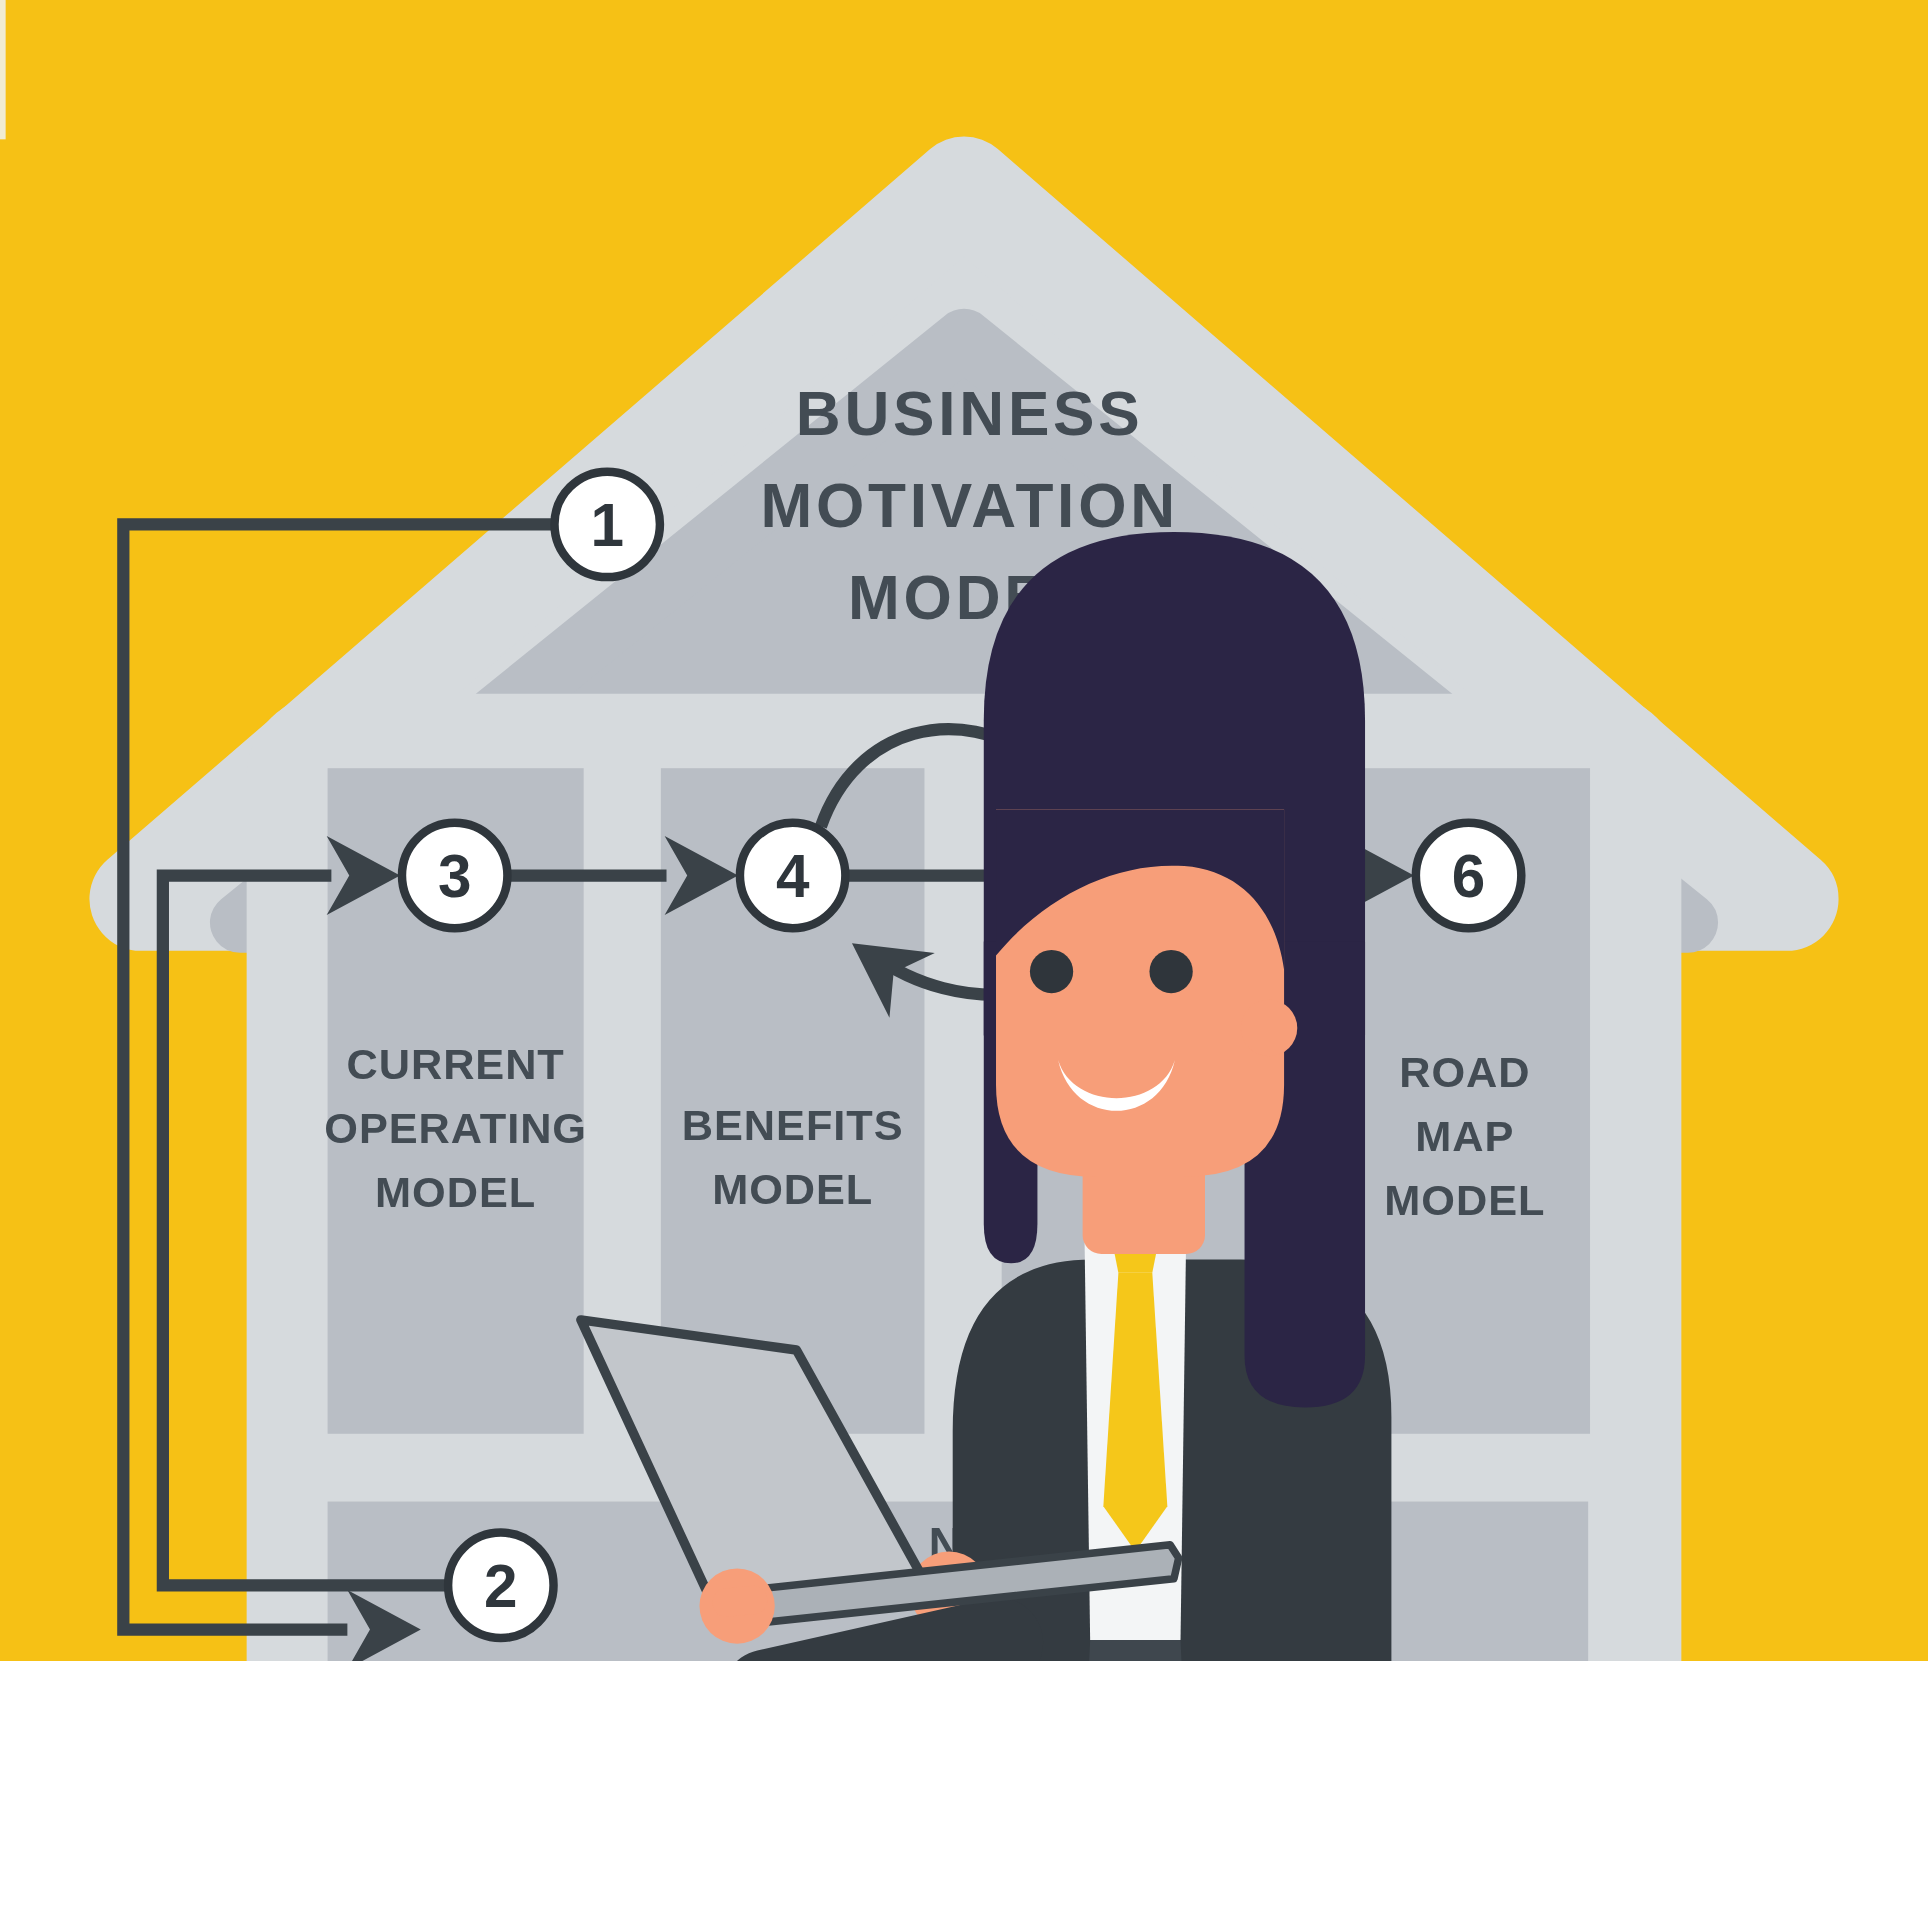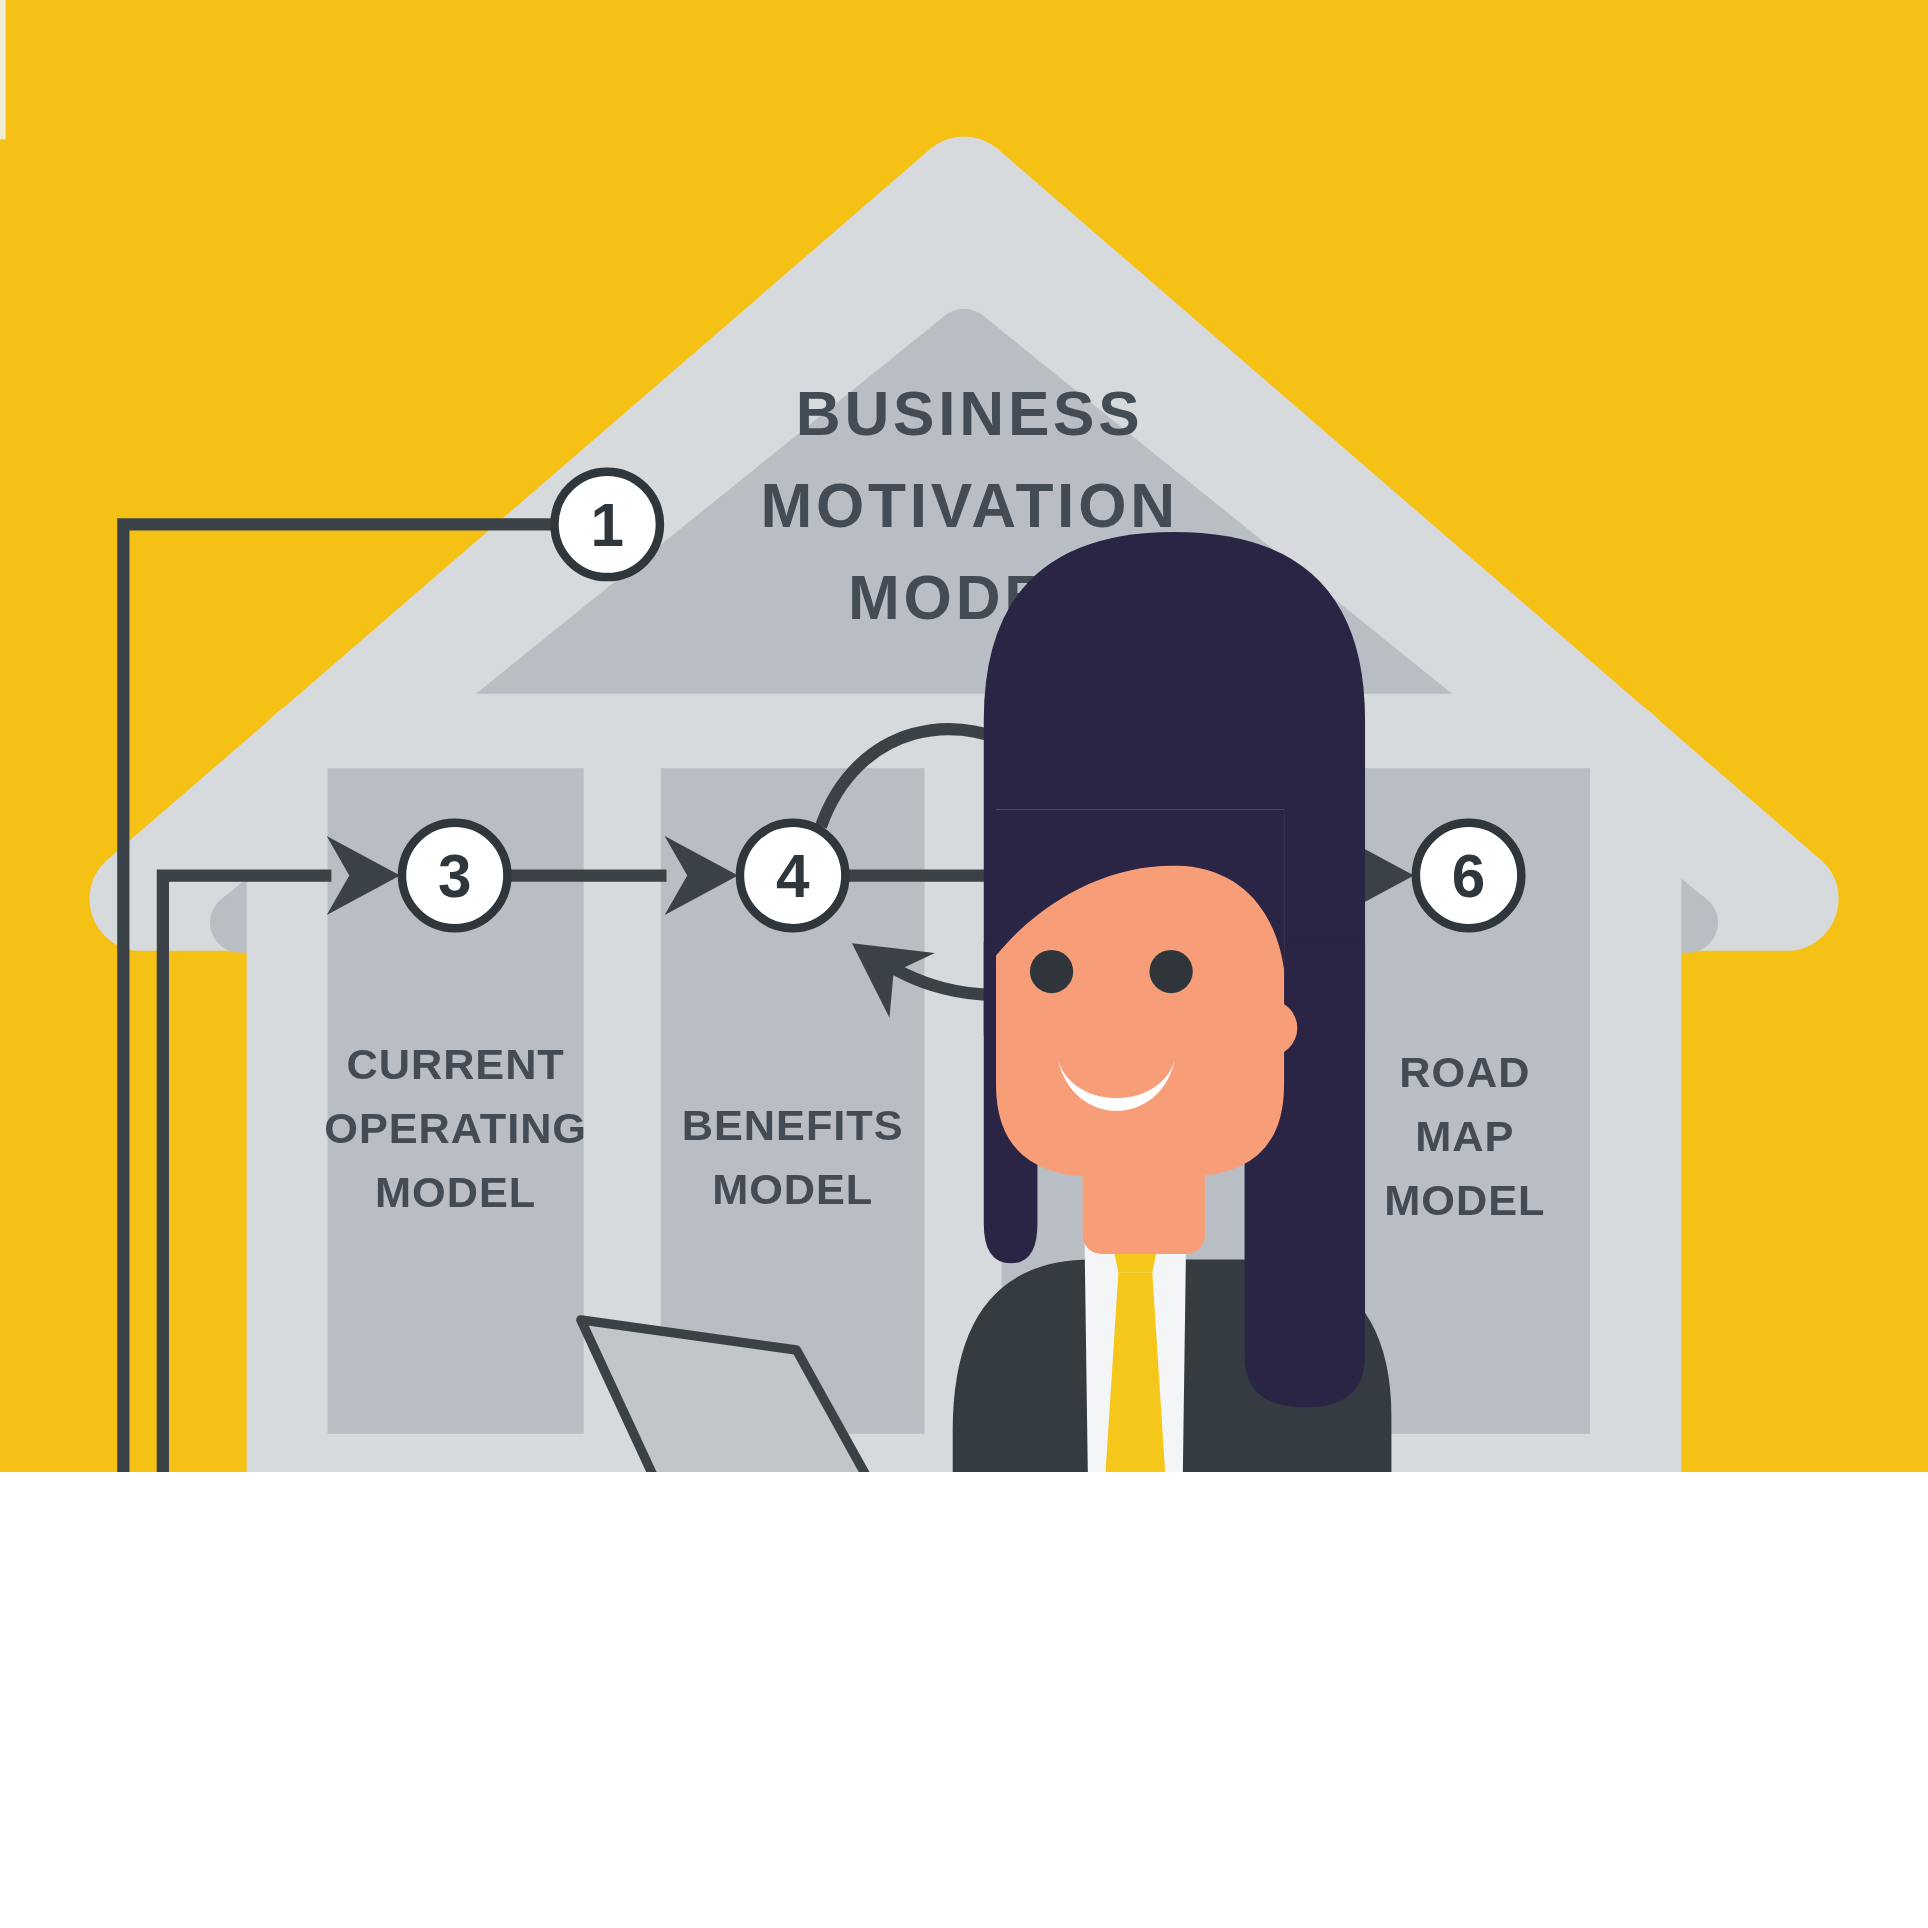--- a/index.html
+++ b/index.html
@@ -1,16 +1,16 @@
 <!DOCTYPE html>
 <html style="font-size:15px"><head>
 <meta charset="utf-8">
 <style>
   html,body{margin:0;padding:0;background:#fff;}
-  #stage{width:1928px;height:1472px;position:relative;overflow:hidden;}
+  #stage{width:1928px;height:1661px;position:relative;overflow:hidden;}
   svg{display:block;}
   text{font-family:"Liberation Sans", sans-serif;}
   .title-line{font-size:66px;font-weight:600;letter-spacing:4px;fill:#434C54;}
   .pillar-label{font-size:46px;font-weight:600;letter-spacing:1px;fill:#434C54;}
   .step-num{font-size:64px;font-weight:700;fill:#2F363C;}
   .frag{font-size:48px;font-weight:600;fill:#434C54;}
 </style>
 </head>
 <body>
 

